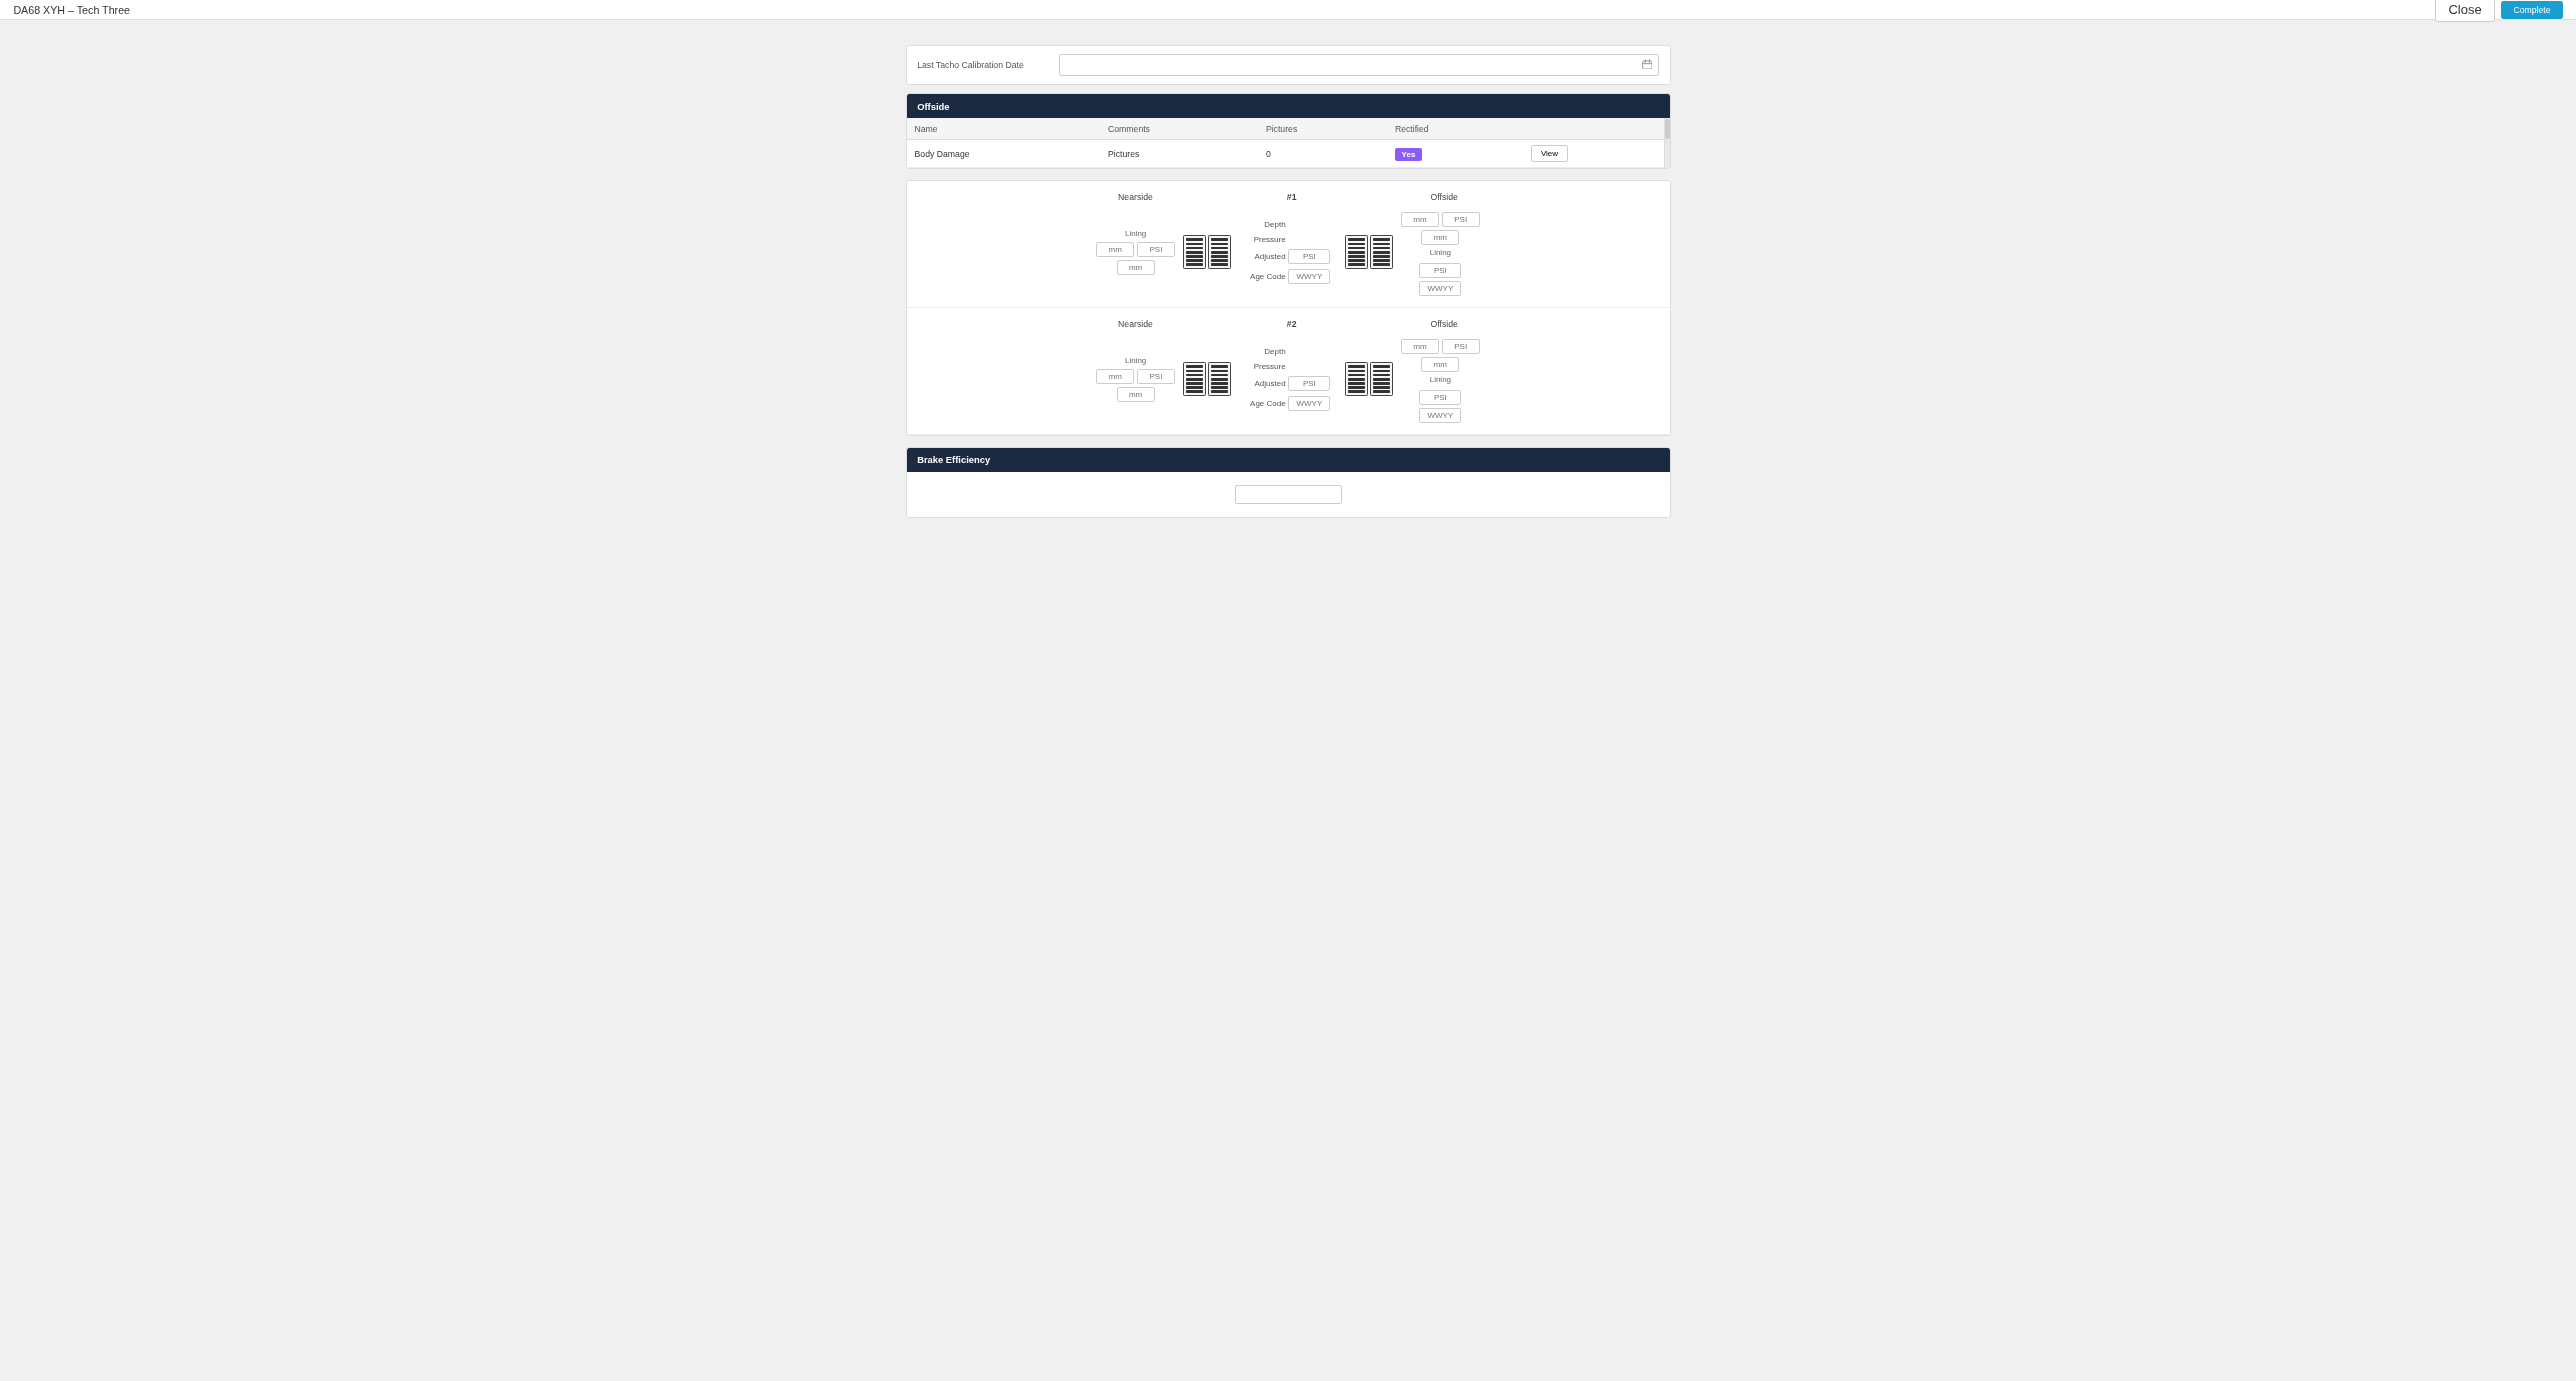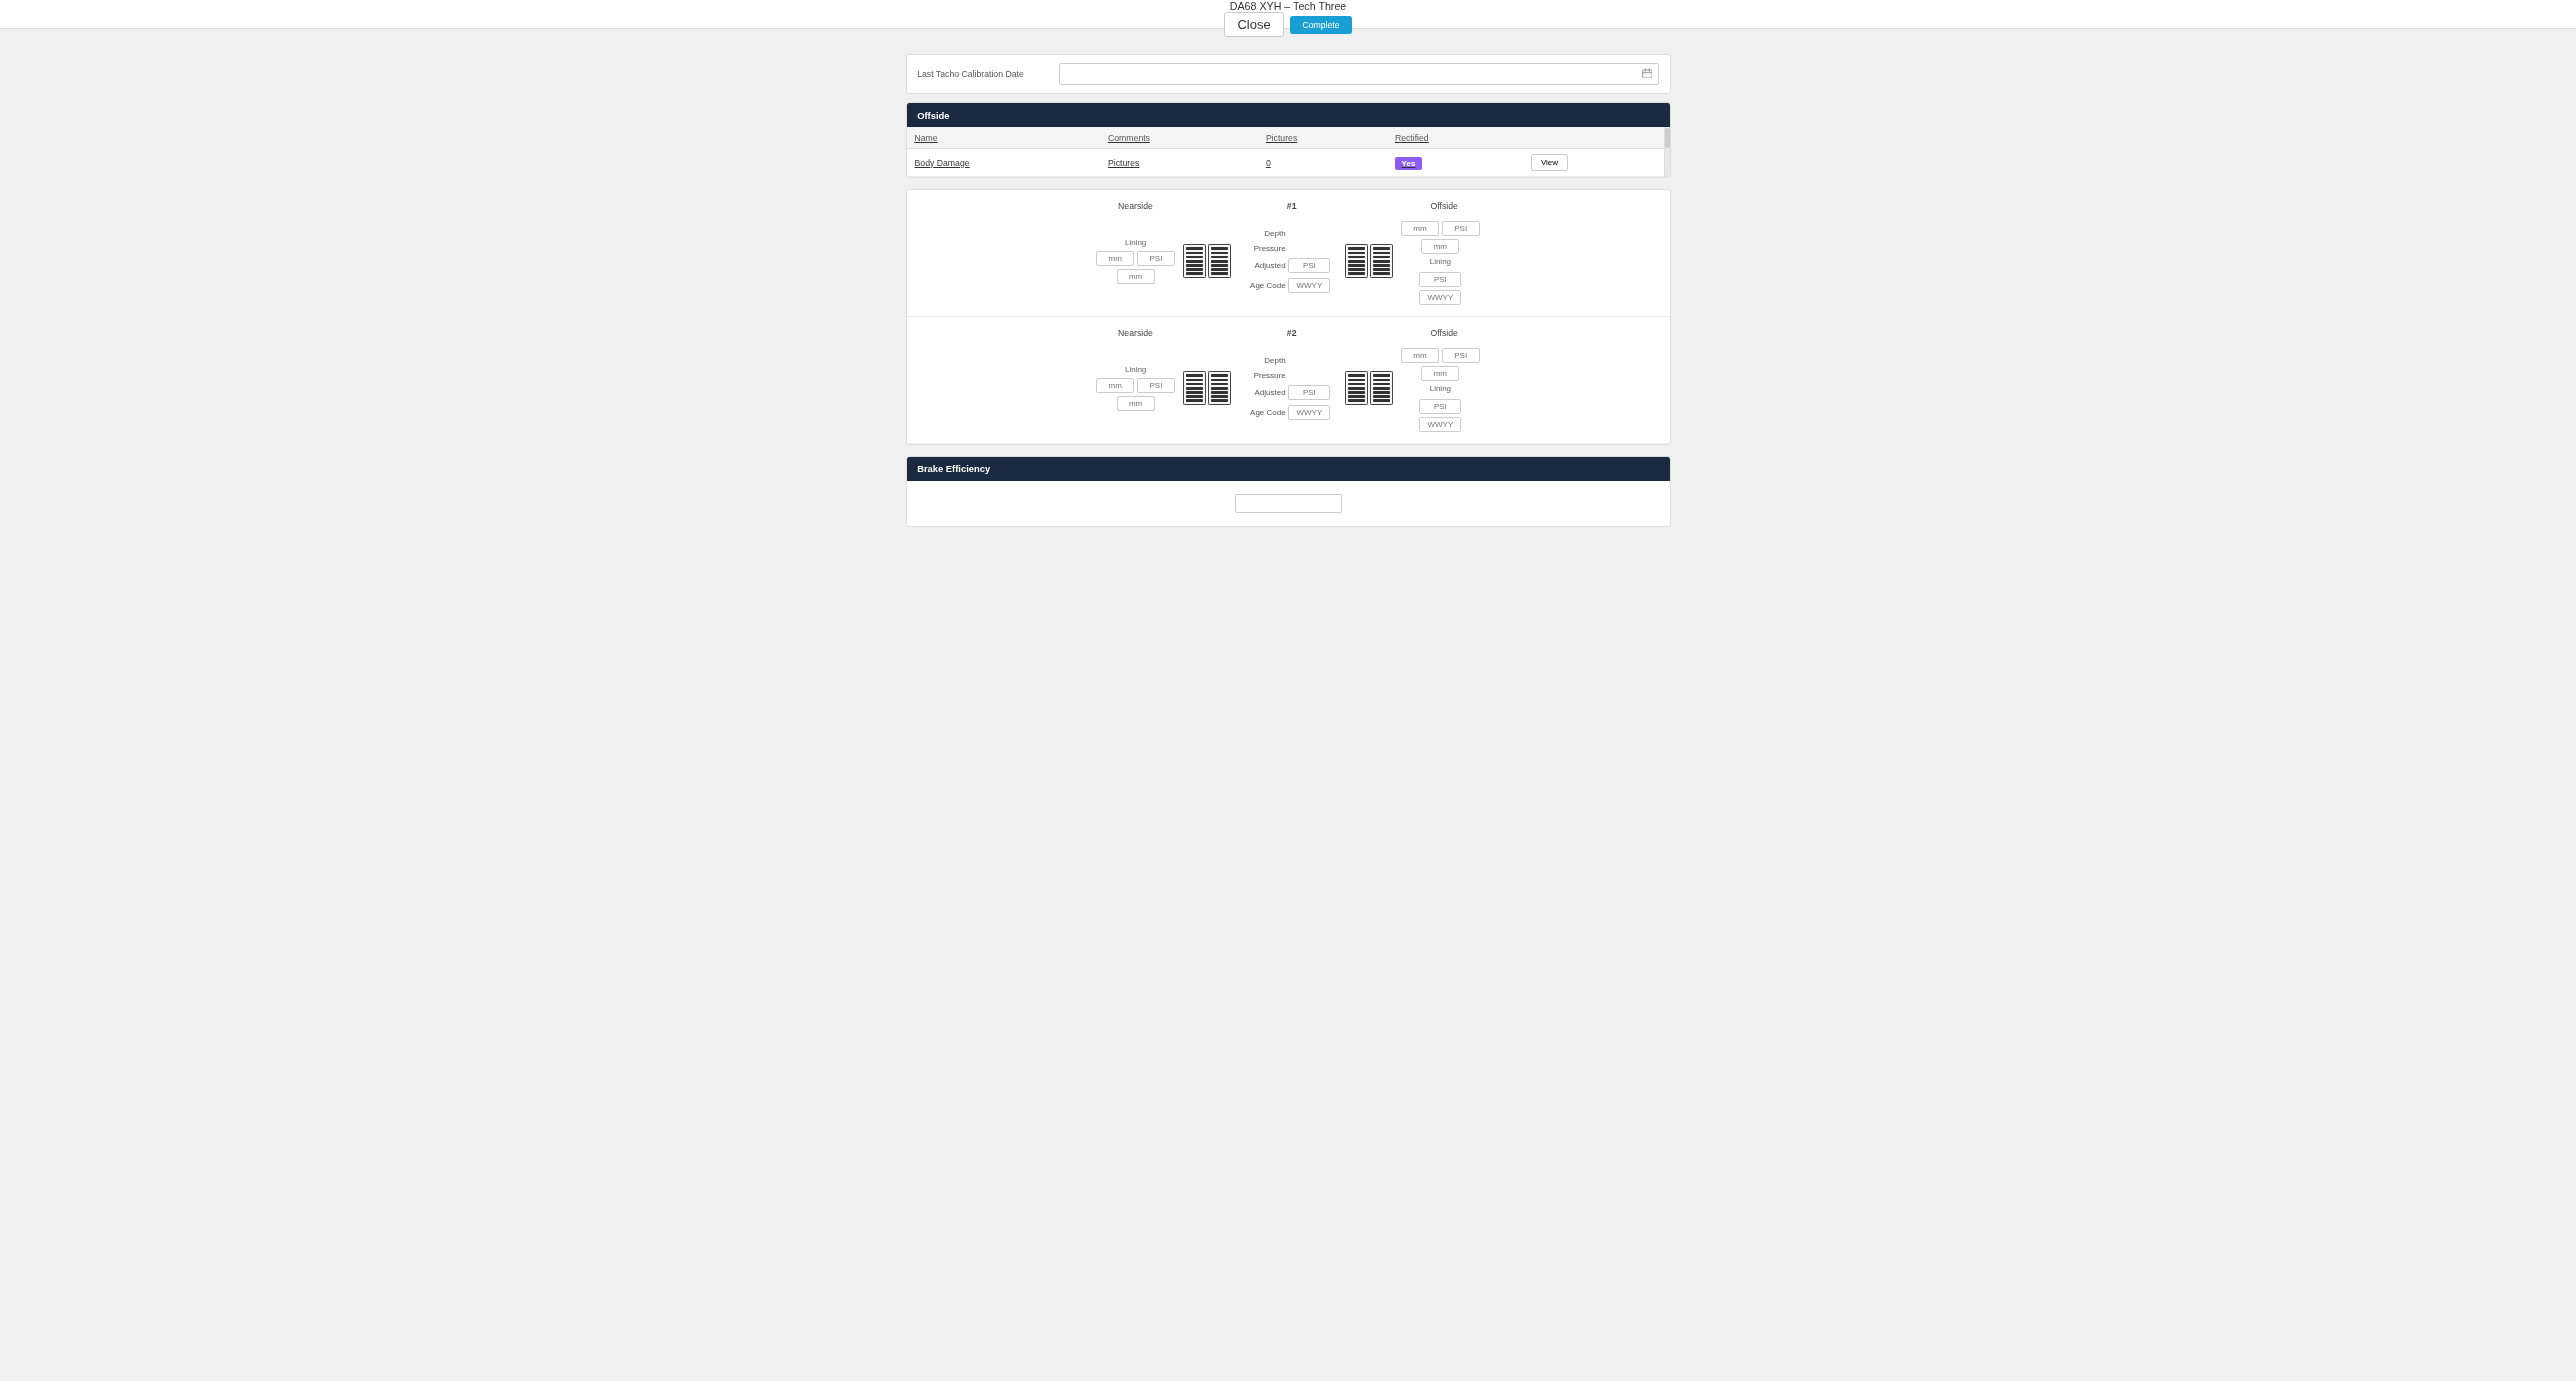--- a/index.html
+++ b/index.html
@@ -9,22 +9,21 @@
       font-size: 8.7px;
       color: #333;
     }
     .top-bar {
       display: flex;
       align-items: center;
       justify-content: space-between;
       background: #fff;
       border-bottom: 0.7px solid #ddd;
       padding: 0 13.4px;
-      height: 29px;
-      flex-direction: column;
+      height: 20px;
     }
     .top-bar-title {
       font-size: 10.7px;
       font-weight: 500;
       color: #333;
     }
     .top-bar-actions {
       display: flex;
       gap: 6.7px;
       align-items: center;
@@ -109,21 +108,20 @@
     .section-block {
       border: 0.7px solid #ddd;
       border-radius: 2.7px;
       margin-bottom: 10.7px;
       background: #fff;
       overflow: hidden;
     }
     .defects-table {
       width: 100%;
       border-collapse: collapse;
-      text-decoration: underline;
     }
     .defects-table th {
       background: #f5f5f5;
       padding: 5.4px 8px;
       text-align: left;
       font-weight: 500;
       border-bottom: 0.7px solid #ddd;
       color: #555;
     }
     .defects-table td {

